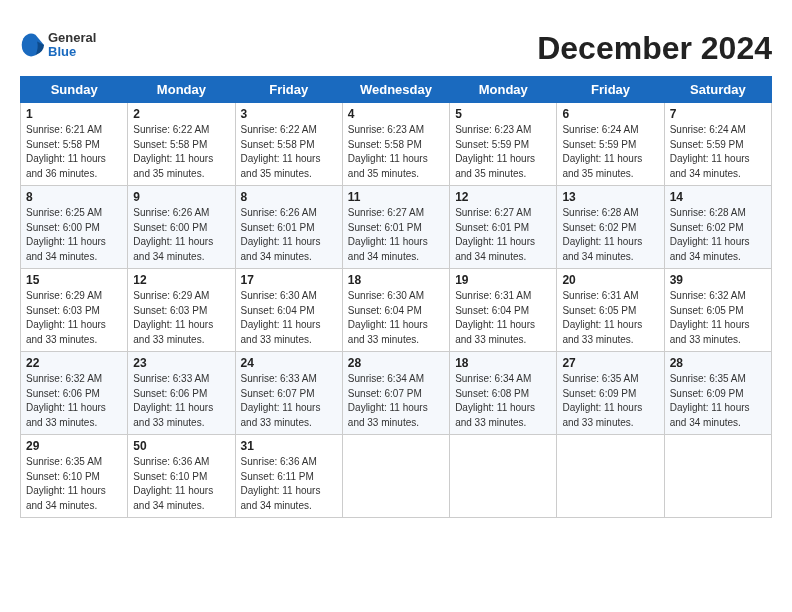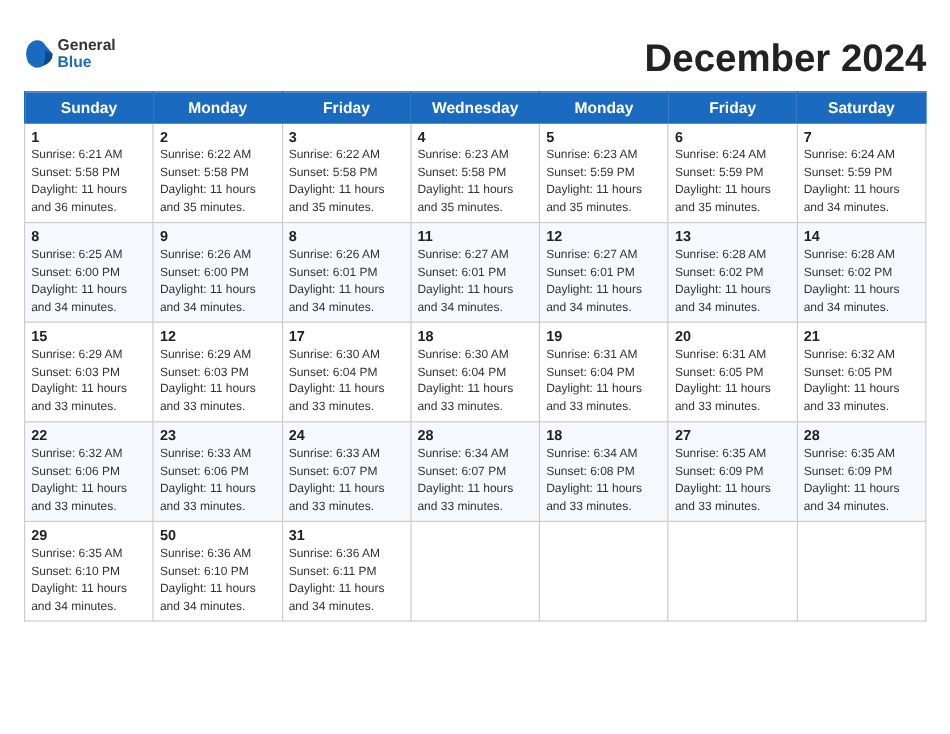--- a/index.html
+++ b/index.html
@@ -148,21 +148,21 @@
           <td><span class="day-num">13</span><span class="cell-text">Sunrise: 6:28 AM<br>Sunset: 6:02 PM<br>Daylight: 11 hours and 34 minutes.</span></td>
           <td><span class="day-num">14</span><span class="cell-text">Sunrise: 6:28 AM<br>Sunset: 6:02 PM<br>Daylight: 11 hours and 34 minutes.</span></td>
         </tr>
         <tr>
           <td><span class="day-num">15</span><span class="cell-text">Sunrise: 6:29 AM<br>Sunset: 6:03 PM<br>Daylight: 11 hours and 33 minutes.</span></td>
           <td><span class="day-num">12</span><span class="cell-text">Sunrise: 6:29 AM<br>Sunset: 6:03 PM<br>Daylight: 11 hours and 33 minutes.</span></td>
           <td><span class="day-num">17</span><span class="cell-text">Sunrise: 6:30 AM<br>Sunset: 6:04 PM<br>Daylight: 11 hours and 33 minutes.</span></td>
           <td><span class="day-num">18</span><span class="cell-text">Sunrise: 6:30 AM<br>Sunset: 6:04 PM<br>Daylight: 11 hours and 33 minutes.</span></td>
           <td><span class="day-num">19</span><span class="cell-text">Sunrise: 6:31 AM<br>Sunset: 6:04 PM<br>Daylight: 11 hours and 33 minutes.</span></td>
           <td><span class="day-num">20</span><span class="cell-text">Sunrise: 6:31 AM<br>Sunset: 6:05 PM<br>Daylight: 11 hours and 33 minutes.</span></td>
-          <td><span class="day-num">21</span><span class="cell-text">Sunrise: 6:32 AM<br>Sunset: 6:05 PM<br>Daylight: 11 hours and 33 minutes.</span></td>
+          <td><span class="day-num">39</span><span class="cell-text">Sunrise: 6:32 AM<br>Sunset: 6:05 PM<br>Daylight: 11 hours and 33 minutes.</span></td>
         </tr>
         <tr>
           <td><span class="day-num">22</span><span class="cell-text">Sunrise: 6:32 AM<br>Sunset: 6:06 PM<br>Daylight: 11 hours and 33 minutes.</span></td>
           <td><span class="day-num">23</span><span class="cell-text">Sunrise: 6:33 AM<br>Sunset: 6:06 PM<br>Daylight: 11 hours and 33 minutes.</span></td>
           <td><span class="day-num">24</span><span class="cell-text">Sunrise: 6:33 AM<br>Sunset: 6:07 PM<br>Daylight: 11 hours and 33 minutes.</span></td>
           <td><span class="day-num">28</span><span class="cell-text">Sunrise: 6:34 AM<br>Sunset: 6:07 PM<br>Daylight: 11 hours and 33 minutes.</span></td>
           <td><span class="day-num">18</span><span class="cell-text">Sunrise: 6:34 AM<br>Sunset: 6:08 PM<br>Daylight: 11 hours and 33 minutes.</span></td>
           <td><span class="day-num">27</span><span class="cell-text">Sunrise: 6:35 AM<br>Sunset: 6:09 PM<br>Daylight: 11 hours and 33 minutes.</span></td>
           <td><span class="day-num">28</span><span class="cell-text">Sunrise: 6:35 AM<br>Sunset: 6:09 PM<br>Daylight: 11 hours and 34 minutes.</span></td>
         </tr>

